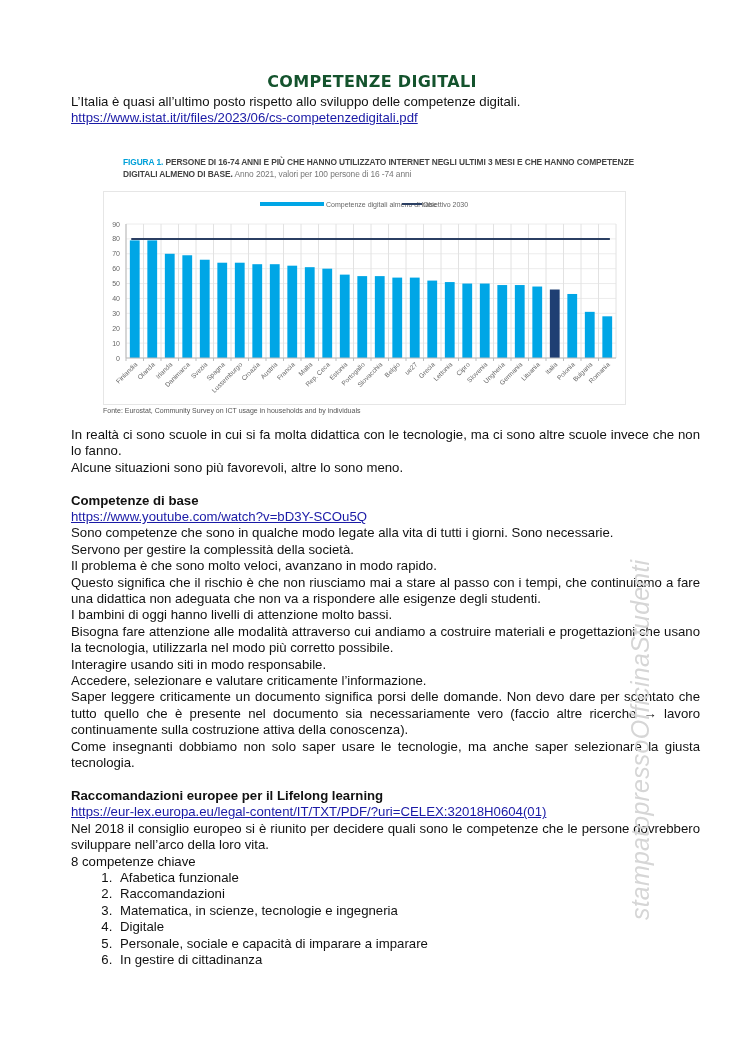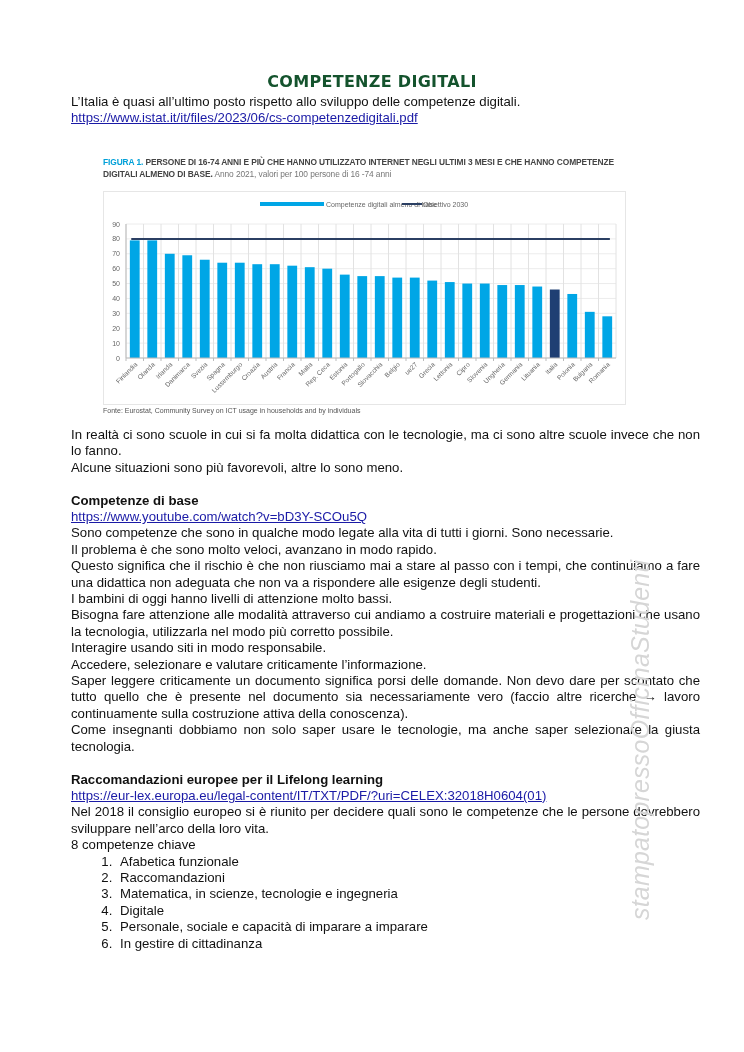--- a/index.html
+++ b/index.html
@@ -10,21 +10,21 @@
   .body-text { position: absolute; left: 71px; width: 629px; font-size: 13.2px; line-height: 16.4px; }
   .body-text p { margin: 0; }
   .just { text-align: justify; text-align-last: left; }
   a.link { color: #1a1aa6; text-decoration: underline; }
   .heading { font-weight: bold; }
   .gap { height: 16.4px; }
   ol.comp-list { margin: 0; padding-left: 45px; }
   ol.comp-list li { padding-left: 4px; }
 
   
-  .figure { position: absolute; left: 103px; top: 156px; width: 523px; height: 264px; }
+  .figure { position: absolute; left: 103px; top: 156px; width: 523px; height: 264px; padding-left: 20px; }
   .fig-caption { font-size: 8.4px; line-height: 12px; color: #555; letter-spacing: -0.1px; }
   .fig-caption .fig-label { color: #00a0d8; font-weight: bold; }
   .fig-caption .fig-main { color: #444; font-weight: bold; }
   .fig-caption .fig-sub { color: #777; font-weight: normal; }
   .chart-box { position: absolute; left: 0; top: 35px; width: 521px; height: 212px; border: 1px solid #e6e6e6; background: #fff; }
   .chart-box svg { position: absolute; left: 0; top: 0; }
   .fig-source { position: absolute; left: 0; top: 251px; font-size: 7px; color: #555; }
 
   .watermark { position: absolute; left: 626px; top: 920px; transform-origin: 0 0; transform: rotate(-90deg);
     font-family: "Liberation Sans", sans-serif; font-style: italic; font-size: 25px; color: #d6d6d6; white-space: nowrap; letter-spacing: 0.2px; }
@@ -200,20 +200,21 @@
   <div class="fig-source">Fonte: Eurostat, Community Survey on ICT usage in households and by individuals</div>
 </div>
 
 <div class="body-text just" style="top:427px;">
   <p>In realtà ci sono scuole in cui si fa molta didattica con le tecnologie, ma ci sono altre scuole invece che non lo fanno.</p>
   <p>Alcune situazioni sono più favorevoli, altre lo sono meno.</p>
   <div class="gap"></div>
   <p class="heading">Competenze di base</p>
   <p><a class="link">https://www.youtube.com/watch?v=bD3Y-SCOu5Q</a></p>
   <p>Sono competenze che sono in qualche modo legate alla vita di tutti i giorni. Sono necessarie.</p>
+  <p>Servono per gestire la complessità della società.</p>
   <p>Il problema è che sono molto veloci, avanzano in modo rapido.</p>
   <p>Questo significa che il rischio è che non riusciamo mai a stare al passo con i tempi, che continuiamo a fare una didattica non adeguata che non va a rispondere alle esigenze degli studenti.</p>
   <p>I bambini di oggi hanno livelli di attenzione molto bassi.</p>
   <p>Bisogna fare attenzione alle modalità attraverso cui andiamo a costruire materiali e progettazioni che usano la tecnologia, utilizzarla nel modo più corretto possibile.</p>
   <p>Interagire usando siti in modo responsabile.</p>
   <p>Accedere, selezionare e valutare criticamente l’informazione.</p>
   <p>Saper leggere criticamente un documento significa porsi delle domande. Non devo dare per scontato che tutto quello che è presente nel documento sia necessariamente vero (faccio altre ricerche → lavoro continuamente sulla costruzione attiva della conoscenza).</p>
   <p>Come insegnanti dobbiamo non solo saper usare le tecnologie, ma anche saper selezionare la giusta tecnologia.</p>
   <div class="gap"></div>
   <p class="heading">Raccomandazioni europee per il Lifelong learning</p>

